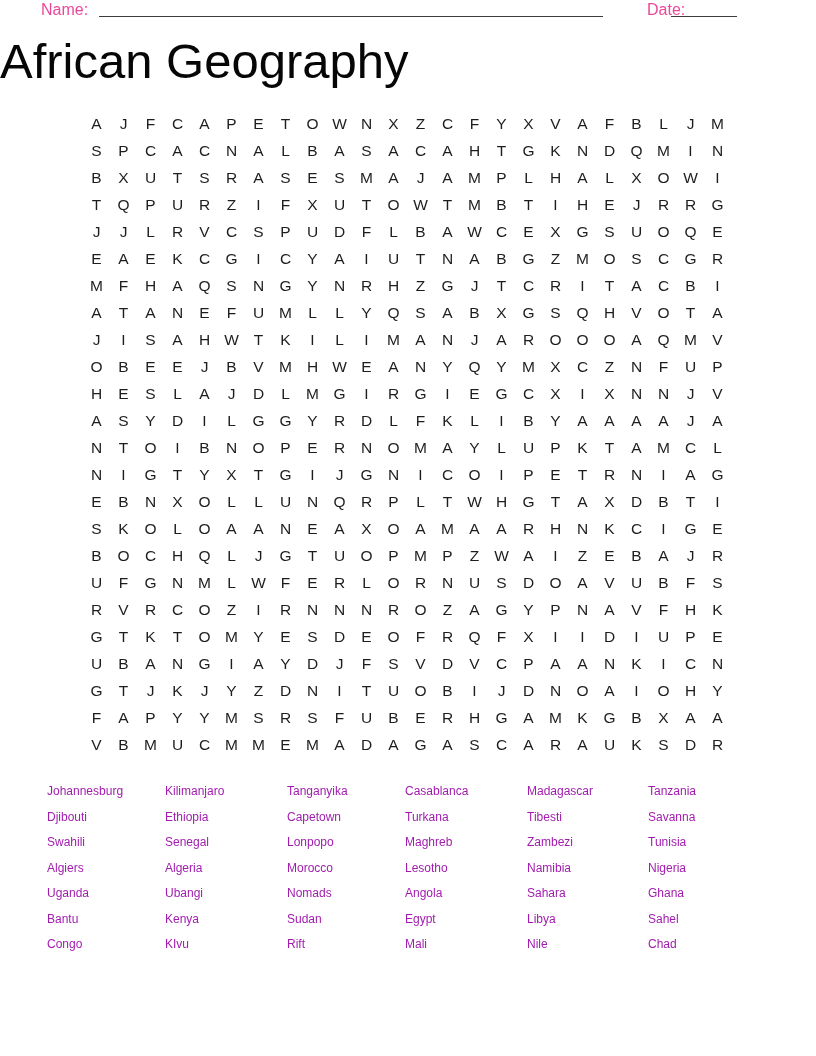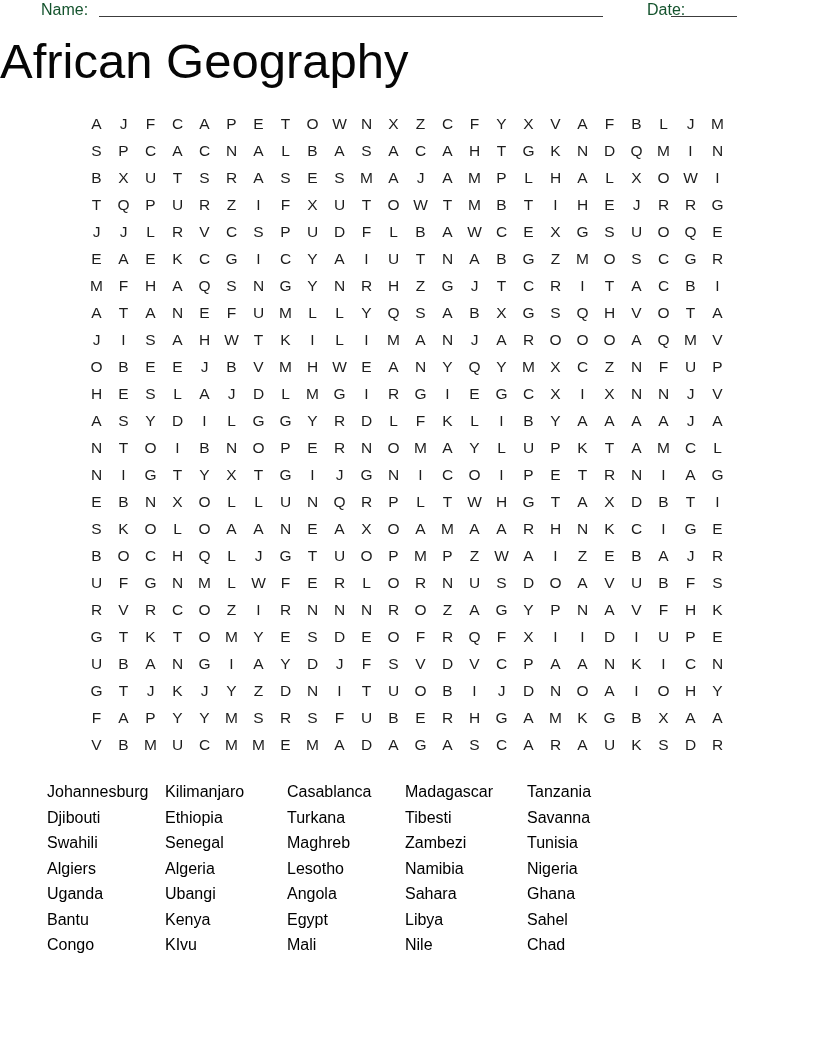--- a/index.html
+++ b/index.html
@@ -13,21 +13,21 @@
     height: 1056px;
     font-family: "Liberation Sans", sans-serif;
     color: #000000;
     overflow: hidden;
   }
   
   .hdr-label {
     position: absolute;
     top: 1px;
     font-size: 16px;
-    color: #14532d;
+    color: #ec4899;
     white-space: nowrap;
   }
   .name-label { left: 41px; }
   .date-label { left: 647px; }
   .blank-line {
     position: absolute;
     top: 0;
     height: 16px;
     border-bottom: 1.6px solid #3c3c3c;
   }
@@ -73,22 +73,22 @@
     position: absolute;
     left: 47px;
     top: 779px;
     display: grid;
     grid-template-columns: 118px 122px 118px 122px 121px auto;
   }
   .word-col { display: block; }
   .word-item {
     height: 25.5px;
     line-height: 25.5px;
-    font-size: 16px;
-    color: #000000;
+    font-size: 12px;
+    color: #a21caf;
     white-space: nowrap;
   }
 </style>
 </head>
 <body>
 
 <div>
   <span class="hdr-label name-label">Name:</span>
   <span class="blank-line name-line"></span>
   <span class="hdr-label date-label">Date:</span>
@@ -737,20 +737,29 @@
     <div class="word-col">
       <div class="word-item">Kilimanjaro</div>
       <div class="word-item">Ethiopia</div>
       <div class="word-item">Senegal</div>
       <div class="word-item">Algeria</div>
       <div class="word-item">Ubangi</div>
       <div class="word-item">Kenya</div>
       <div class="word-item">KIvu</div>
     </div>
     <div class="word-col">
+      <div class="word-item">Tanganyika</div>
+      <div class="word-item">Capetown</div>
+      <div class="word-item">Lonpopo</div>
+      <div class="word-item">Morocco</div>
+      <div class="word-item">Nomads</div>
+      <div class="word-item">Sudan</div>
+      <div class="word-item">Rift</div>
+    </div>
+    <div class="word-col">
       <div class="word-item">Casablanca</div>
       <div class="word-item">Turkana</div>
       <div class="word-item">Maghreb</div>
       <div class="word-item">Lesotho</div>
       <div class="word-item">Angola</div>
       <div class="word-item">Egypt</div>
       <div class="word-item">Mali</div>
     </div>
     <div class="word-col">
       <div class="word-item">Madagascar</div>

